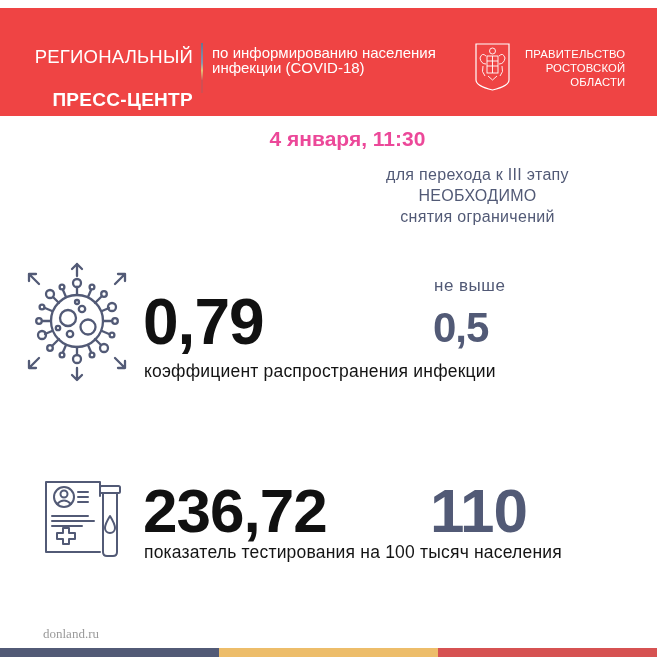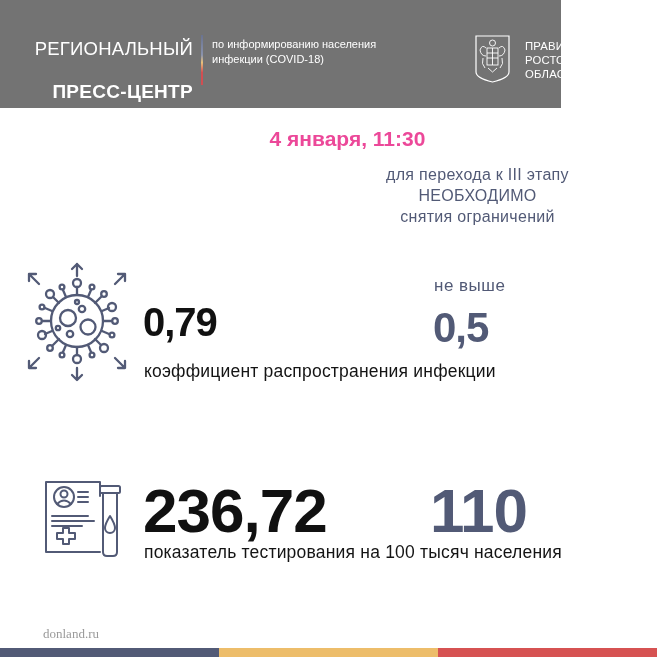--- a/index.html
+++ b/index.html
@@ -1,60 +1,60 @@
 <!DOCTYPE html>
 <html><head>
 <meta charset="utf-8">
 <style>
   * { box-sizing: border-box; margin: 0; padding: 0; }
   html, body { width: 657px; height: 657px; overflow: hidden; background: #ffffff; }
   body { position: relative; font-family: "Liberation Sans", "DejaVu Sans", sans-serif; }
 
   .header {
-    position: absolute; left: 0; top: 0; width: 561px; height: 108px;
-    background: #737373;
+    position: absolute; left: 0; top: 8px; width: 657px; height: 108px;
+    background: #ef4444;
   }
   .header-left {
     position: absolute; left: 0; top: 38px; width: 193px; text-align: right;
     color: #ffffff;
   }
   .hl-line1 { font-size: 18.5px; letter-spacing: 0.2px; line-height: 22px; font-weight: 400; }
   .hl-line2 { font-size: 19px; font-weight: 700; line-height: 24px; letter-spacing: 0.3px; margin-top: 20px; }
   .header-divider {
     position: absolute; left: 201px; top: 35px; width: 2px; height: 50px;
     background: linear-gradient(#6a7390 0%, #8a93ad 40%, #e7c07a 55%, #d14e52 75%, #d14e52 100%);
   }
   .header-desc {
     position: absolute; left: 212px; top: 37px; color: #ffffff;
-    font-size: 11px; line-height: 15px;
+    font-size: 15px; line-height: 15px;
   }
   .crest {
     position: absolute; left: 474px; top: 34px; width: 37px; height: 50px;
   }
   .gov-text {
     position: absolute; left: 525px; top: 39px; color: #ffffff;
-    font-size: 11.3px; line-height: 14px; letter-spacing: 0.2px;
+    font-size: 11.3px; line-height: 14px; letter-spacing: 0.2px; text-align: right;
   }
 
   .date {
     position: absolute; left: 8px; width: 657px; top: 127px; text-align: center;
     font-size: 21px; font-weight: 700; color: #ec4899; padding-left: 22px;
   }
   .needed {
     position: absolute; left: 355px; width: 245px; top: 164px; text-align: center;
     color: #525a76; font-size: 16px; line-height: 21px; letter-spacing: 0.3px;
   }
 
   .icon-virus { position: absolute; left: 22px; top: 262px; width: 110px; height: 120px; }
   .icon-test { position: absolute; left: 42px; top: 478px; width: 82px; height: 80px; }
 
   .big-number {
     position: absolute; font-weight: 700; color: #111111; letter-spacing: -1px;
   }
-  .num-rt { left: 143px; top: 290px; font-size: 40px; line-height: 64px; }
+  .num-rt { left: 143px; top: 290px; font-size: 64px; line-height: 64px; }
   .num-tests { left: 143px; top: 479px; font-size: 62px; line-height: 64px; }
 
   .target-caption {
     position: absolute; left: 434px; top: 276px; color: #525a76; font-size: 17px; letter-spacing: 0.5px;
   }
   .target-number {
     position: absolute; font-weight: 700; color: #525a76; letter-spacing: -1px;
   }
   .tgt-rt { left: 433px; top: 296px; font-size: 42px; line-height: 64px; }
   .tgt-tests { left: 430px; top: 479px; font-size: 62px; line-height: 64px; text-align: center; }

